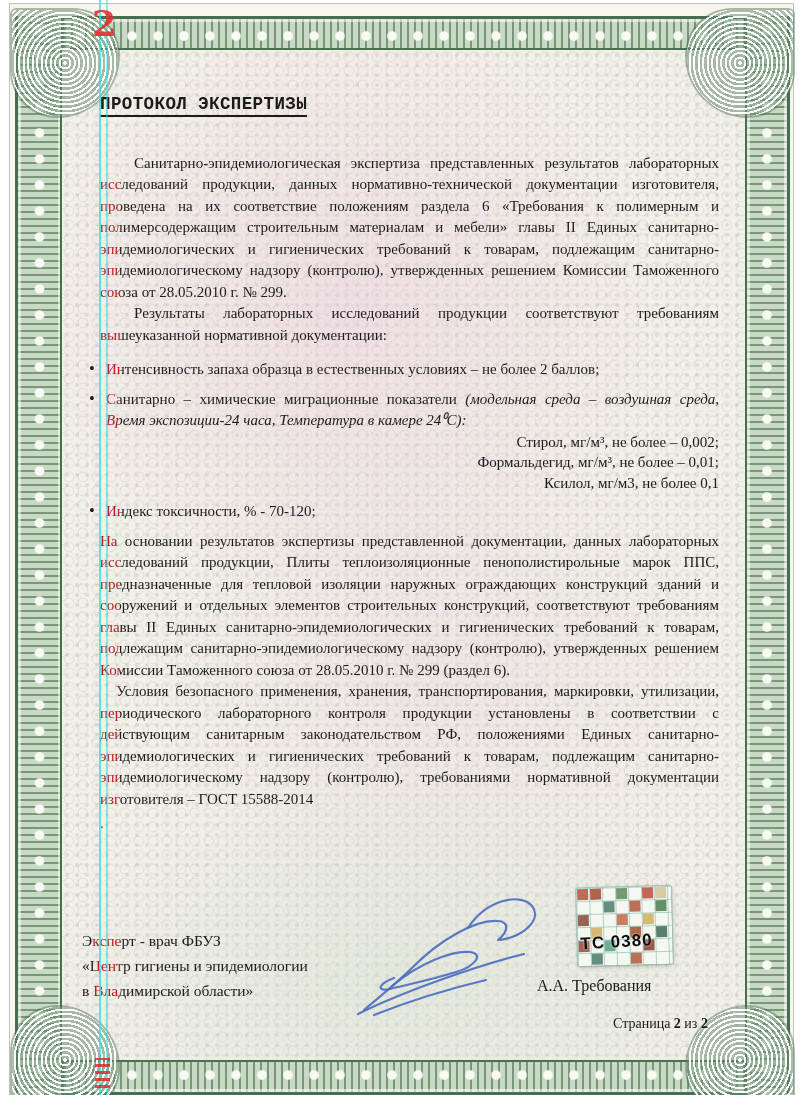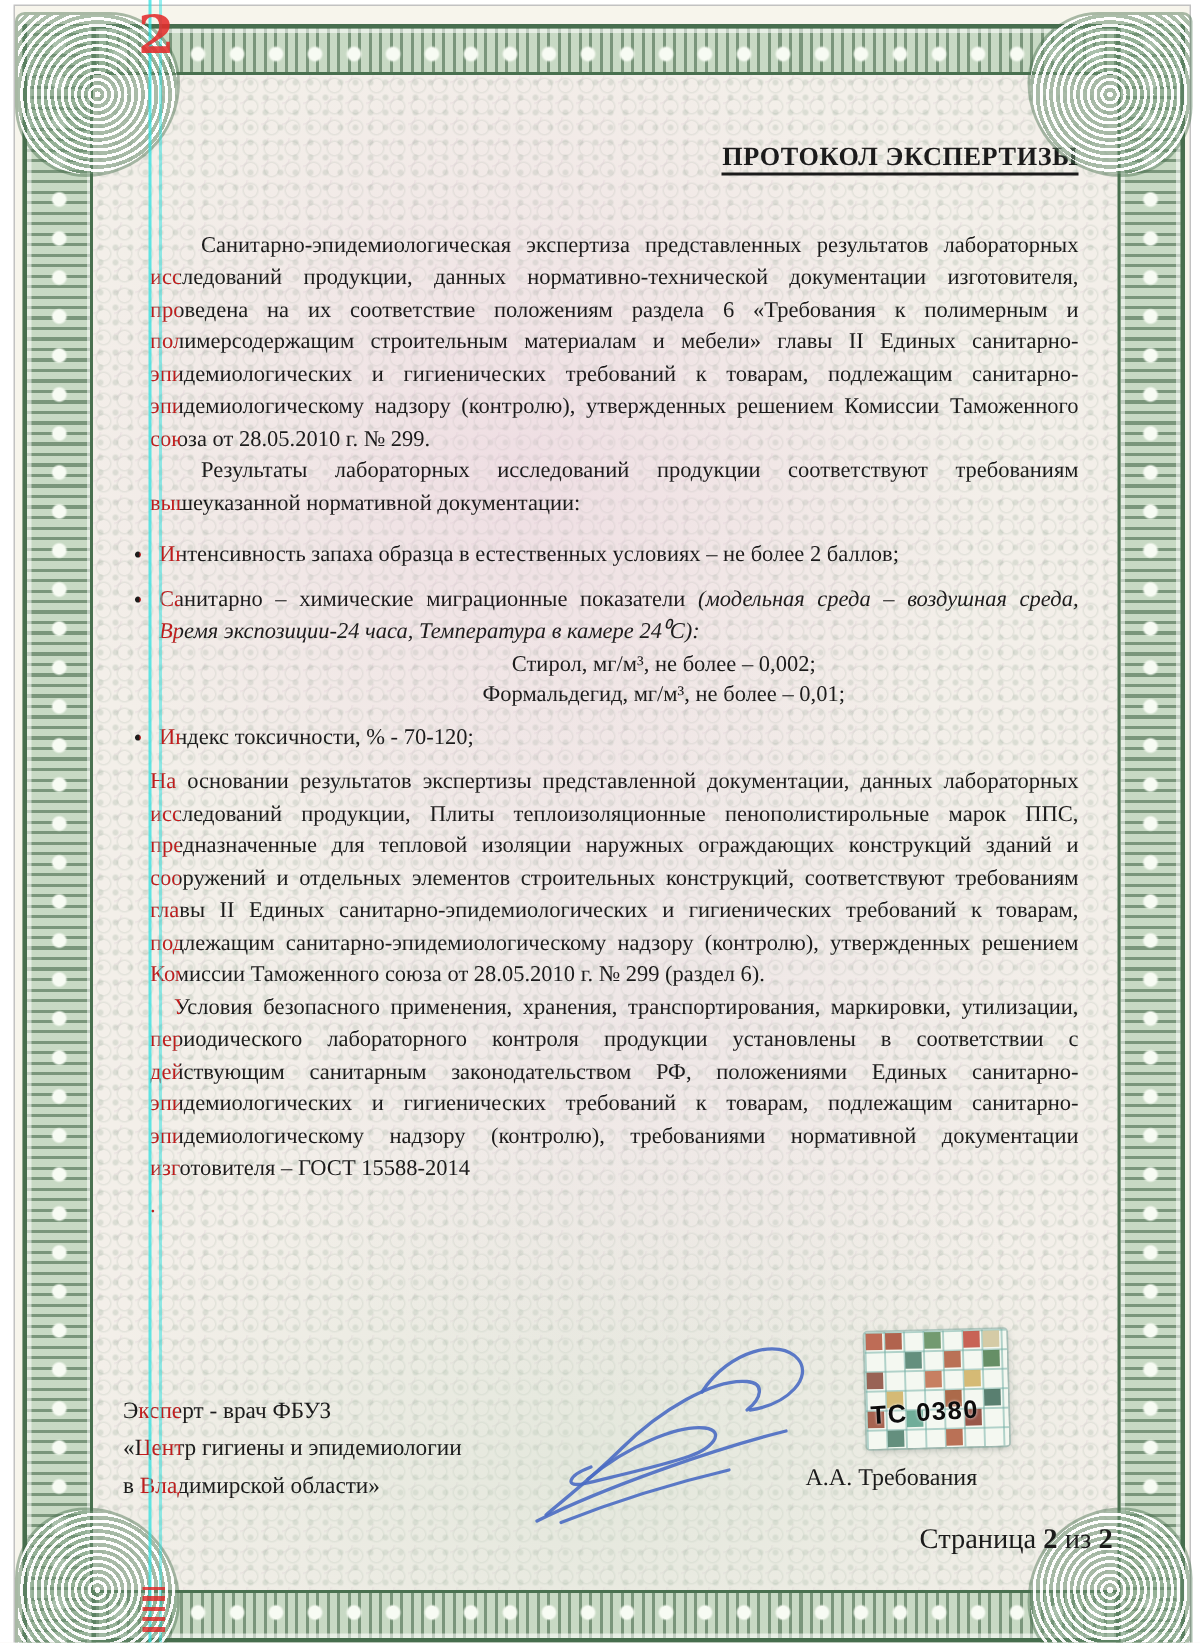--- a/index.html
+++ b/index.html
@@ -72,45 +72,45 @@
       radial-gradient(ellipse 70% 30% at 50% 92%, rgba(208,222,204,.45), rgba(208,222,204,0) 75%);
   }
 
   
   .content{
     position:relative;z-index:5;
     padding:44px 26px 0 38px;
     font-size:15px;line-height:21.5px;
     text-align:justify;
   }
-  .title{text-align:right;margin:0 0 36px 0;}
+  .title{text-align:left;margin:0 0 36px 0;font-family:Liberation Mono, monospace;}
   .title span{
     font-weight:bold;font-size:17.5px;letter-spacing:.4px;
     border-bottom:2px solid #1b1b1b;padding-bottom:1px;
   }
   p.para{margin:0;}
   .ind-lg{text-indent:34px;}
   .ind-sm{text-indent:16px;}
   .ind-0{text-indent:0;}
   .blist{list-style:none;margin:13px 0 0 0;padding:0 0 0 6px;}
   .blist li{position:relative;margin:0 0 8px 0;}
   .blist li::before{content:"\2022";position:absolute;left:-17px;top:-1px;font-size:17px;}
-  .sub{margin-left:60px;line-height:20.5px;text-align:center;}
+  .sub{margin-left:60px;line-height:20.5px;text-align:right;}
   .it{font-style:italic;}
   .conclusions{margin:25px 0 27px 34px;}
   .conclusions span{
     font-weight:bold;font-size:16.5px;letter-spacing:.6px;
     border-bottom:2px solid #1b1b1b;padding-bottom:1px;
   }
   .stray{margin-top:3px;text-align:left;}
 
   
   .expert{position:absolute;left:82px;top:928px;z-index:6;font-size:15.5px;line-height:25px;}
   .expert-name{position:absolute;left:537px;top:977px;z-index:6;font-size:16px;}
-  .pageno{position:absolute;left:613px;top:1016px;z-index:6;font-size:19px;}
+  .pageno{position:absolute;left:613px;top:1016px;z-index:6;font-size:14px;}
   .pageno b{font-weight:bold;}
 
   .signature{position:absolute;left:348px;top:888px;z-index:7;}
   .signature path{fill:none;stroke:#4a6cc3;stroke-width:2.2;stroke-linecap:round;opacity:.9;}
 
   
   .holo{
     position:absolute;left:577px;top:887px;width:95px;height:78px;z-index:7;
     transform:rotate(-1.5deg);border-radius:2px;
     background-color:#f4f8f1;
@@ -187,20 +187,21 @@
         <p class="para ind-lg">Результаты лабораторных исследований продукции соответствуют требованиям вышеуказанной нормативной документации:</p>
 
         <ul class="blist">
           <li>
             <span>Интенсивность запаха образца в естественных условиях – не более 2 баллов;</span>
           </li>
           <li>
             <span>Санитарно – химические миграционные показатели </span><span class="it">(модельная среда – воздушная среда, Время экспозиции-24 часа, Температура в камере 24⁰С):</span>
             <div class="sub">Стирол, мг/м³, не более – 0,002;</div>
             <div class="sub">Формальдегид, мг/м³, не более – 0,01;</div>
+            <div class="sub">Ксилол, мг/м3, не более 0,1</div>
           </li>
           <li>
             <span>Индекс токсичности, % - 70-120;</span>
           </li>
         </ul>
 
 
         <p class="para ind-0">На основании результатов экспертизы представленной документации, данных лабораторных исследований продукции, Плиты теплоизоляционные пенополистирольные марок ППС, предназначенные для тепловой изоляции наружных ограждающих конструкций зданий и сооружений и отдельных элементов строительных конструкций, соответствуют требованиям главы II Единых санитарно-эпидемиологических и гигиенических требований к товарам, подлежащим санитарно-эпидемиологическому надзору (контролю), утвержденных решением Комиссии Таможенного союза от 28.05.2010 г. № 299 (раздел 6).</p>
         <p class="para ind-sm">Условия безопасного применения, хранения, транспортирования, маркировки, утилизации, периодического лабораторного контроля продукции установлены в соответствии с действующим санитарным законодательством РФ, положениями Единых санитарно-эпидемиологических и гигиенических требований к товарам, подлежащим санитарно-эпидемиологическому надзору (контролю), требованиями нормативной документации изготовителя – ГОСТ 15588-2014</p>
         <div class="stray">.</div>

